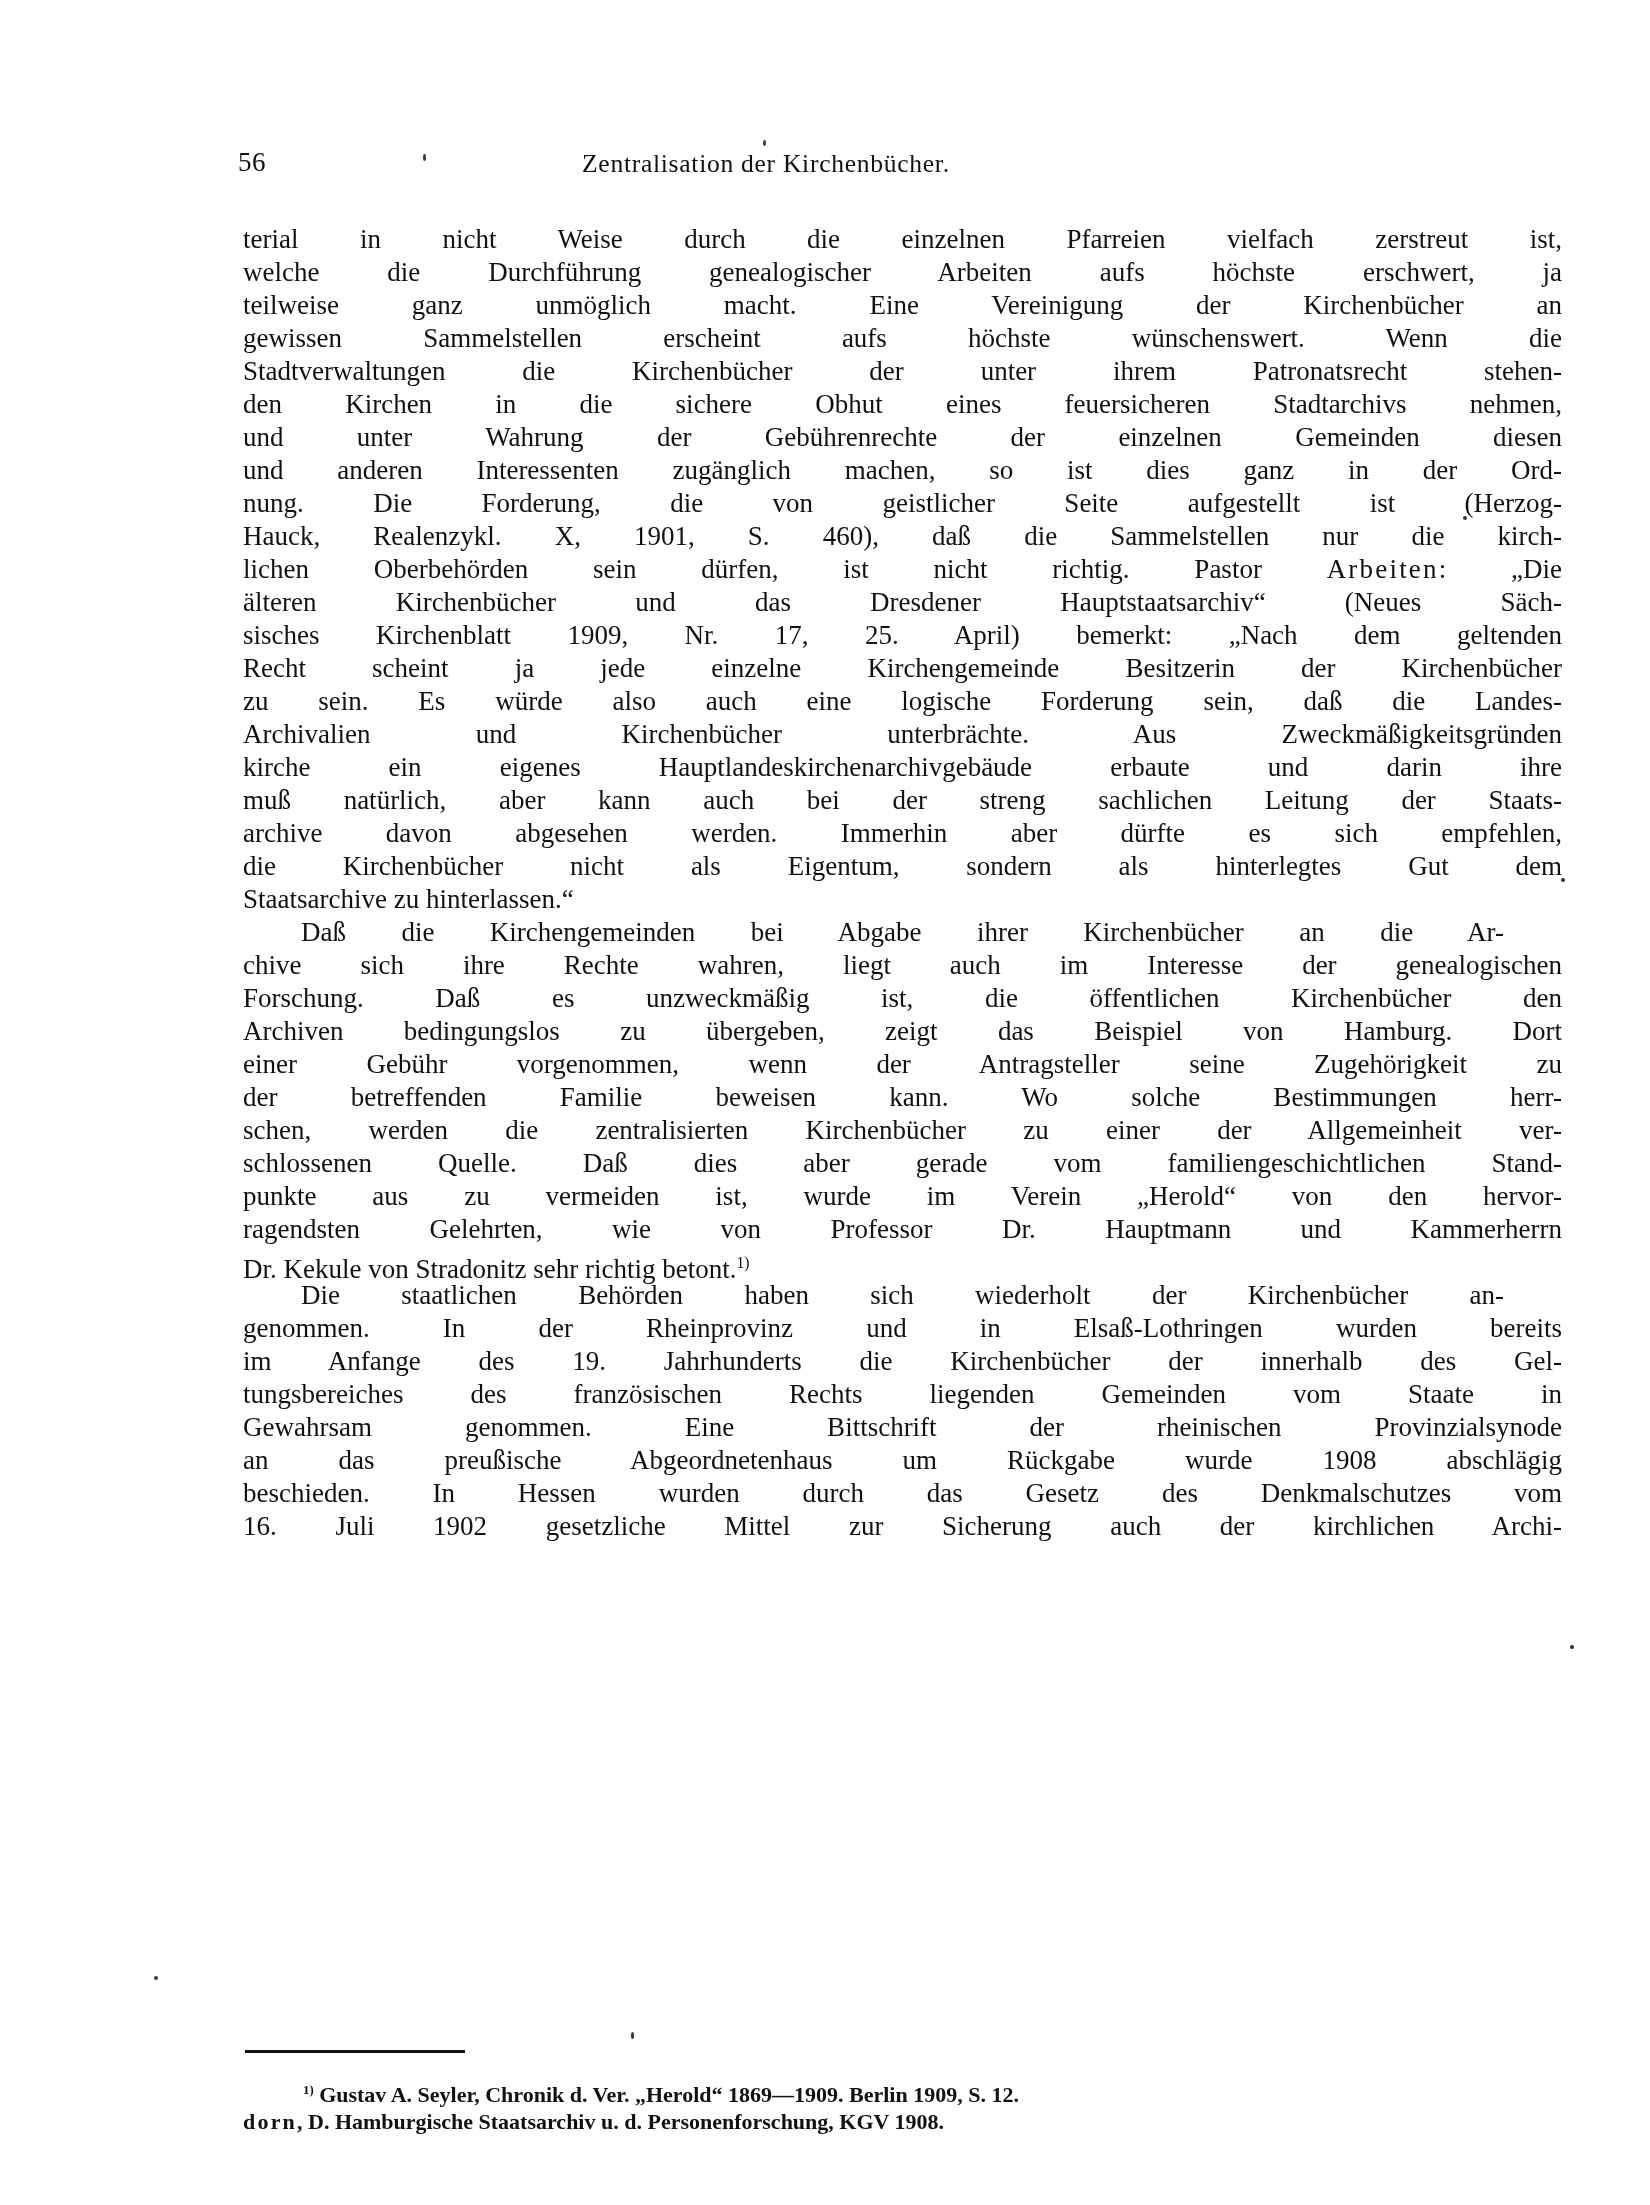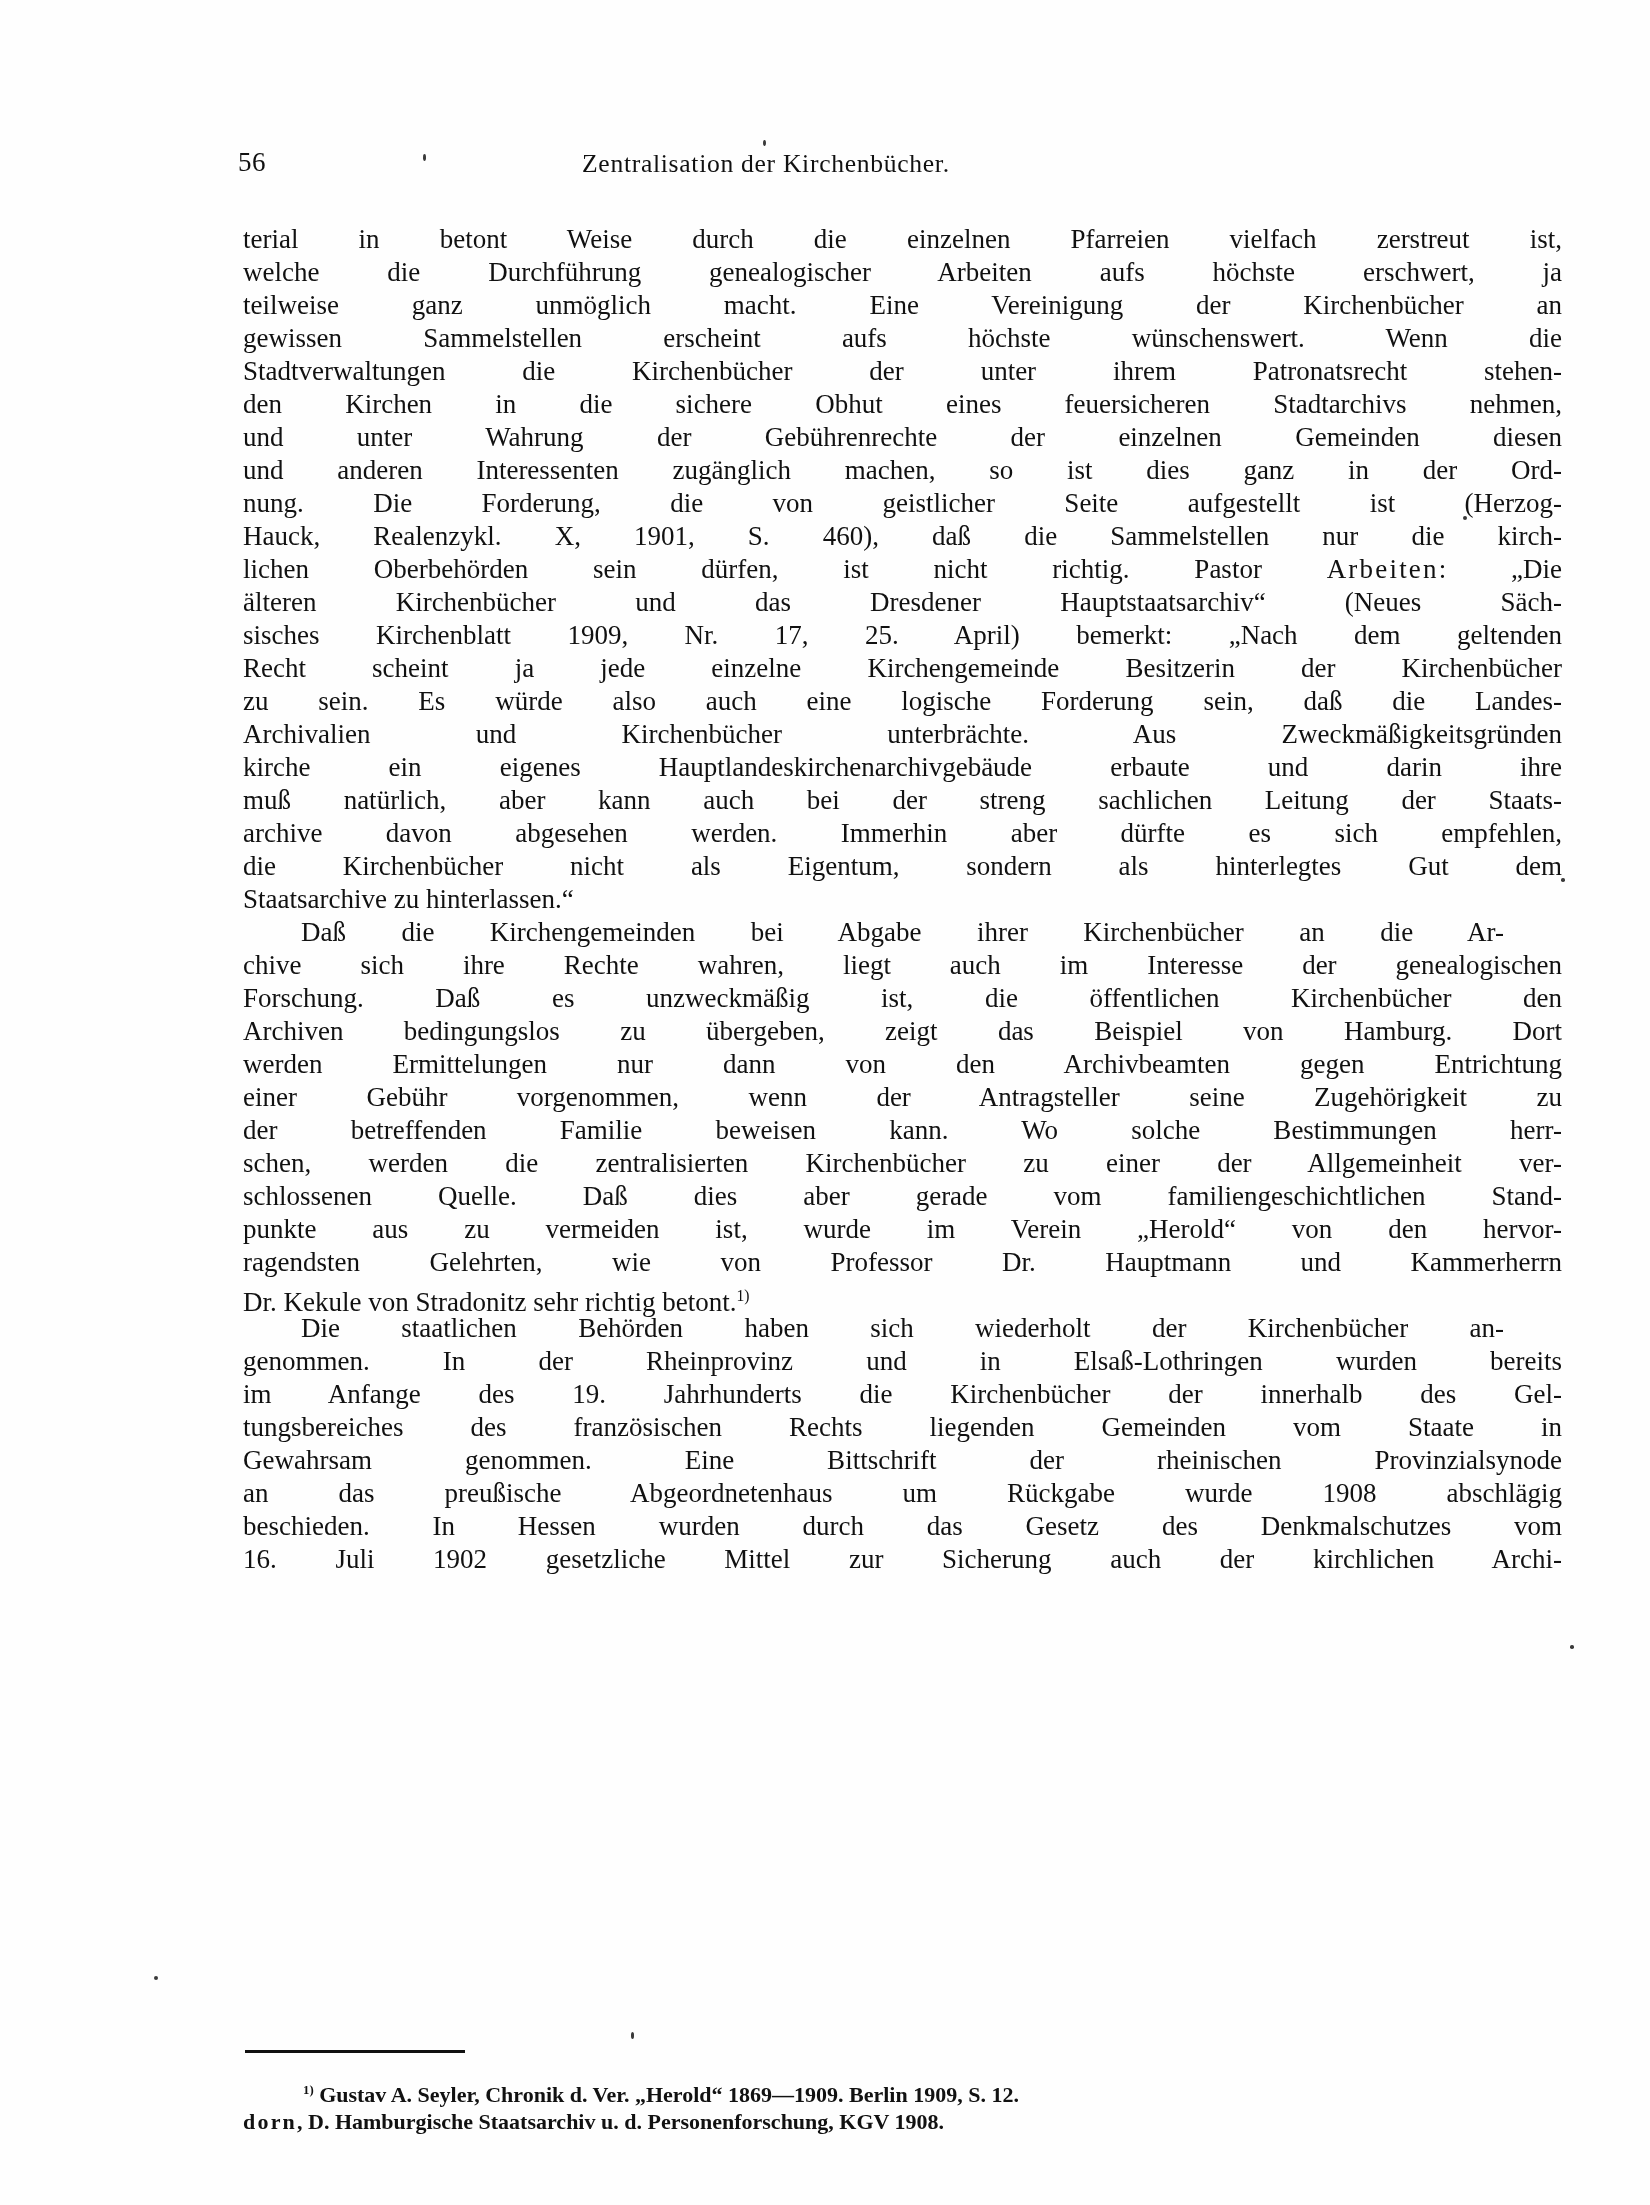--- a/index.html
+++ b/index.html
@@ -126,21 +126,21 @@
 <body>
 
 <div class="page">
 
   <div class="running-head">
     <div class="folio">56</div>
     <div class="head-title">Zentralisation der Kirchenbücher.</div>
   </div>
 
   <div class="body-text" id="body-text">
-      <div class="tline"><span class="j">terial in betont Weise durch die einzelnen Pfarreien vielfach zerstreut ist,</span></div>
+      <div class="tline"><span class="j">terial in nicht Weise durch die einzelnen Pfarreien vielfach zerstreut ist,</span></div>
       <div class="tline"><span class="j">welche die Durchführung genealogischer Arbeiten aufs höchste erschwert, ja</span></div>
       <div class="tline"><span class="j">teilweise ganz unmöglich macht. Eine Vereinigung der Kirchenbücher an</span></div>
       <div class="tline"><span class="j">gewissen Sammelstellen erscheint aufs höchste wünschenswert. Wenn die</span></div>
       <div class="tline"><span class="j">Stadtverwaltungen die Kirchenbücher der unter ihrem Patronatsrecht stehen-</span></div>
       <div class="tline"><span class="j">den Kirchen in die sichere Obhut eines feuersicheren Stadtarchivs nehmen,</span></div>
       <div class="tline"><span class="j">und unter Wahrung der Gebührenrechte der einzelnen Gemeinden diesen</span></div>
       <div class="tline"><span class="j">und anderen Interessenten zugänglich machen, so ist dies ganz in der Ord-</span></div>
       <div class="tline"><span class="j">nung. Die Forderung, die von geistlicher Seite aufgestellt ist (Herzog-</span></div>
       <div class="tline"><span class="j">Hauck, Realenzykl. X, 1901, S. 460), daß die Sammelstellen nur die kirch-</span></div>
       <div class="tline"><span class="j">lichen Oberbehörden sein dürfen, ist nicht richtig. Pastor <span class="sp">Arbeiten</span>: „Die</span></div>
@@ -151,21 +151,20 @@
       <div class="tline"><span class="j">Archivalien und Kirchenbücher unterbrächte. Aus Zweckmäßigkeitsgründen</span></div>
       <div class="tline"><span class="j">kirche ein eigenes Hauptlandeskirchenarchivgebäude erbaute und darin ihre</span></div>
       <div class="tline"><span class="j">muß natürlich, aber kann auch bei der streng sachlichen Leitung der Staats-</span></div>
       <div class="tline"><span class="j">archive davon abgesehen werden. Immerhin aber dürfte es sich empfehlen,</span></div>
       <div class="tline"><span class="j">die Kirchenbücher nicht als Eigentum, sondern als hinterlegtes Gut dem</span></div>
       <div class="tline"><span class="nj">Staatsarchive zu hinterlassen.“</span></div>
       <div class="tline indent"><span class="j">Daß die Kirchengemeinden bei Abgabe ihrer Kirchenbücher an die Ar-</span></div>
       <div class="tline"><span class="j">chive sich ihre Rechte wahren, liegt auch im Interesse der genealogischen</span></div>
       <div class="tline"><span class="j">Forschung. Daß es unzweckmäßig ist, die öffentlichen Kirchenbücher den</span></div>
       <div class="tline"><span class="j">Archiven bedingungslos zu übergeben, zeigt das Beispiel von Hamburg. Dort</span></div>
-      <div class="tline"><span class="j">werden Ermittelungen nur dann von den Archivbeamten gegen Entrichtung</span></div>
       <div class="tline"><span class="j">einer Gebühr vorgenommen, wenn der Antragsteller seine Zugehörigkeit zu</span></div>
       <div class="tline"><span class="j">der betreffenden Familie beweisen kann. Wo solche Bestimmungen herr-</span></div>
       <div class="tline"><span class="j">schen, werden die zentralisierten Kirchenbücher zu einer der Allgemeinheit ver-</span></div>
       <div class="tline"><span class="j">schlossenen Quelle. Daß dies aber gerade vom familiengeschichtlichen Stand-</span></div>
       <div class="tline"><span class="j">punkte aus zu vermeiden ist, wurde im Verein „Herold“ von den hervor-</span></div>
       <div class="tline"><span class="j">ragendsten Gelehrten, wie von Professor Dr. Hauptmann und Kammerherrn</span></div>
       <div class="tline"><span class="nj">Dr. Kekule von Stradonitz sehr richtig betont.<sup class="fn">1)</sup></span></div>
       <div class="tline indent"><span class="j">Die staatlichen Behörden haben sich wiederholt der Kirchenbücher an-</span></div>
       <div class="tline"><span class="j">genommen. In der Rheinprovinz und in Elsaß-Lothringen wurden bereits</span></div>
       <div class="tline"><span class="j">im Anfange des 19. Jahrhunderts die Kirchenbücher der innerhalb des Gel-</span></div>

